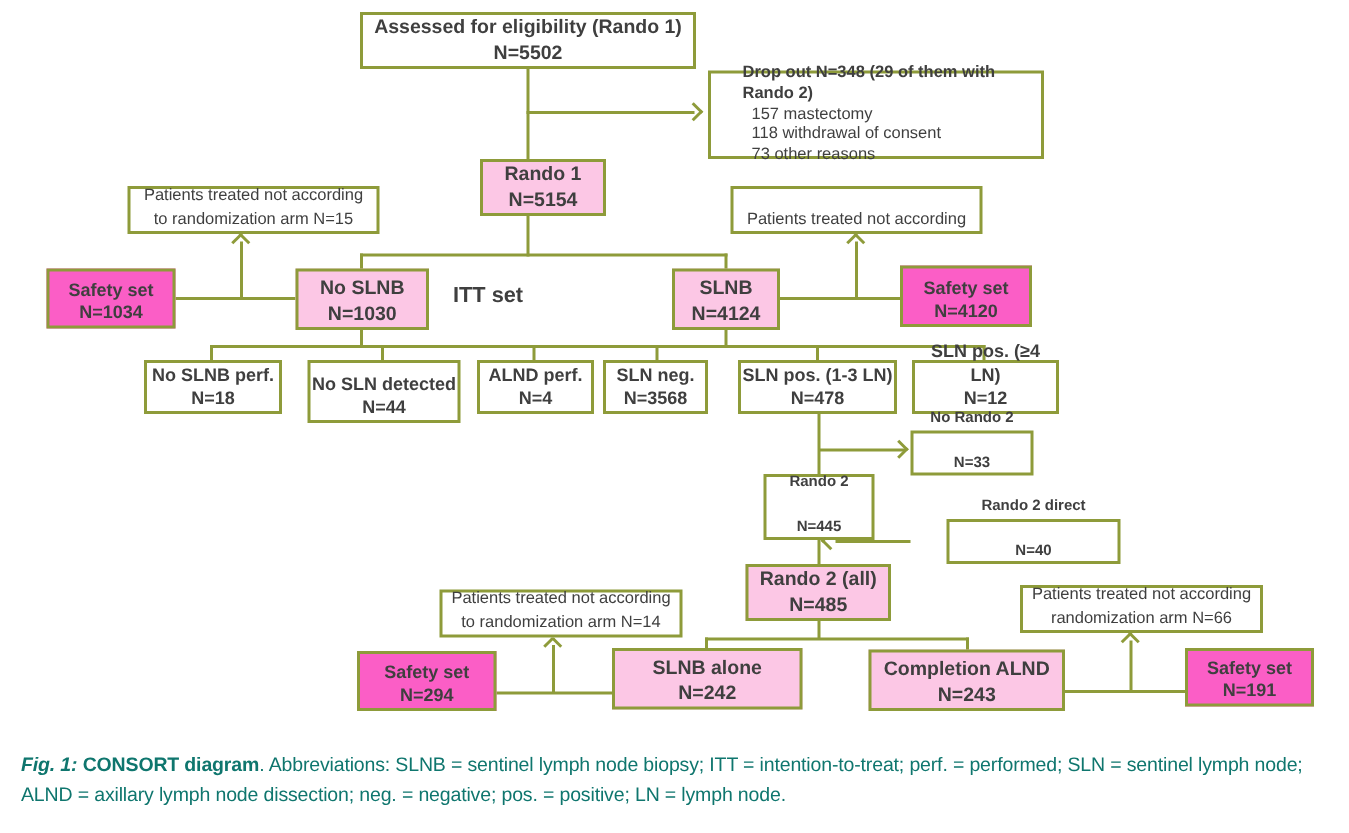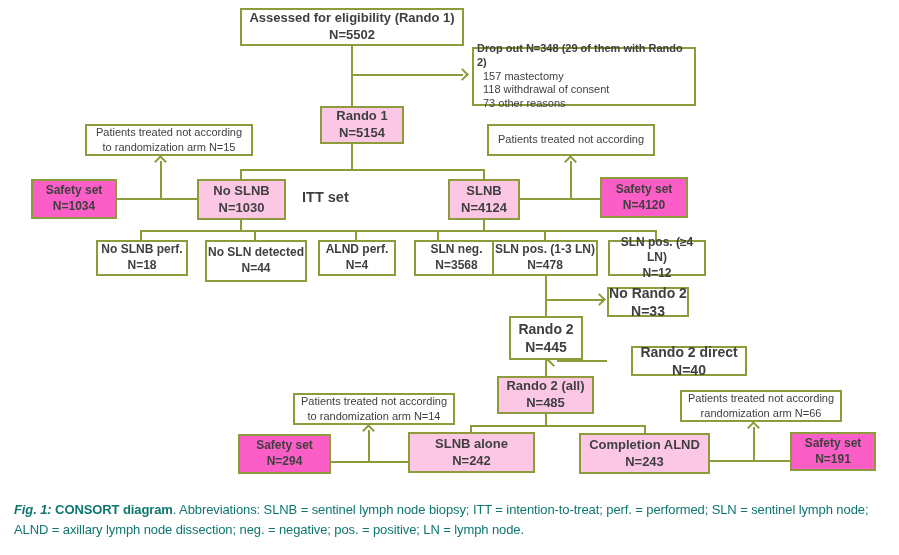--- a/index.html
+++ b/index.html
@@ -9,30 +9,30 @@
     --text:#3f3f3f;
   }
   html,body{margin:0;padding:0;background:#ffffff;}
   #canvas{
     position:relative;width:899px;height:555px;background:#ffffff;overflow:hidden;
     font-family:"Liberation Sans",sans-serif;
   }
   .box{
     position:absolute;box-sizing:border-box;
     border:2px solid var(--olive);background:#ffffff;color:var(--text);
-    display:flex;flex-direction:column;align-items:center;justify-content:center;
+    display:flex;flex-direction:column;align-items:center;justify-content:flex-end;
     text-align:center;font-weight:bold;font-size:12px;line-height:1.3;
   }
   .pink{background:var(--pink-light);}
   .bright{background:var(--pink-bright);}
   .big{font-size:13px;}
-  .small{font-size:14px;}
+  .small{font-size:10px;gap:17px;}
   .plain{font-weight:normal;font-size:11px;line-height:1.4;}
   .dropout{align-items:flex-start;text-align:left;justify-content:center;
-    font-weight:normal;font-size:11px;line-height:1.25;padding:2px 3px;}
+    font-weight:normal;font-size:11px;line-height:1.25;padding:2px 21px;}
   .dropout .t{font-weight:bold;}
   .dropout .i{padding-left:6px;}
   .floatlabel{
     position:absolute;color:var(--text);font-weight:bold;font-size:14.5px;text-align:left;
   }
   .line{position:absolute;background:var(--olive);}
   .chev{position:absolute;width:7px;height:7px;
     border-top:2px solid var(--olive);border-right:2px solid var(--olive);}
   .chev.right{transform:rotate(45deg);}
   .chev.up{transform:rotate(-45deg);}
@@ -153,21 +153,21 @@
   <div class="box" style="left:205px;top:240px;width:102px;height:42px">
     <span>No SLN detected</span>
     <span>N=44</span>
   </div>
 
   <div class="box" style="left:318px;top:240px;width:78px;height:36px">
     <span>ALND perf.</span>
     <span>N=4</span>
   </div>
 
-  <div class="box" style="left:414px;top:240px;width:85px;height:36px">
+  <div class="box" style="left:402px;top:240px;width:70px;height:36px">
     <span>SLN neg.</span>
     <span>N=3568</span>
   </div>
 
   <div class="box" style="left:492px;top:240px;width:106px;height:36px">
     <span>SLN pos. (1-3 LN)</span>
     <span>N=478</span>
   </div>
 
   <div class="box" style="left:608px;top:240px;width:98px;height:36px">

